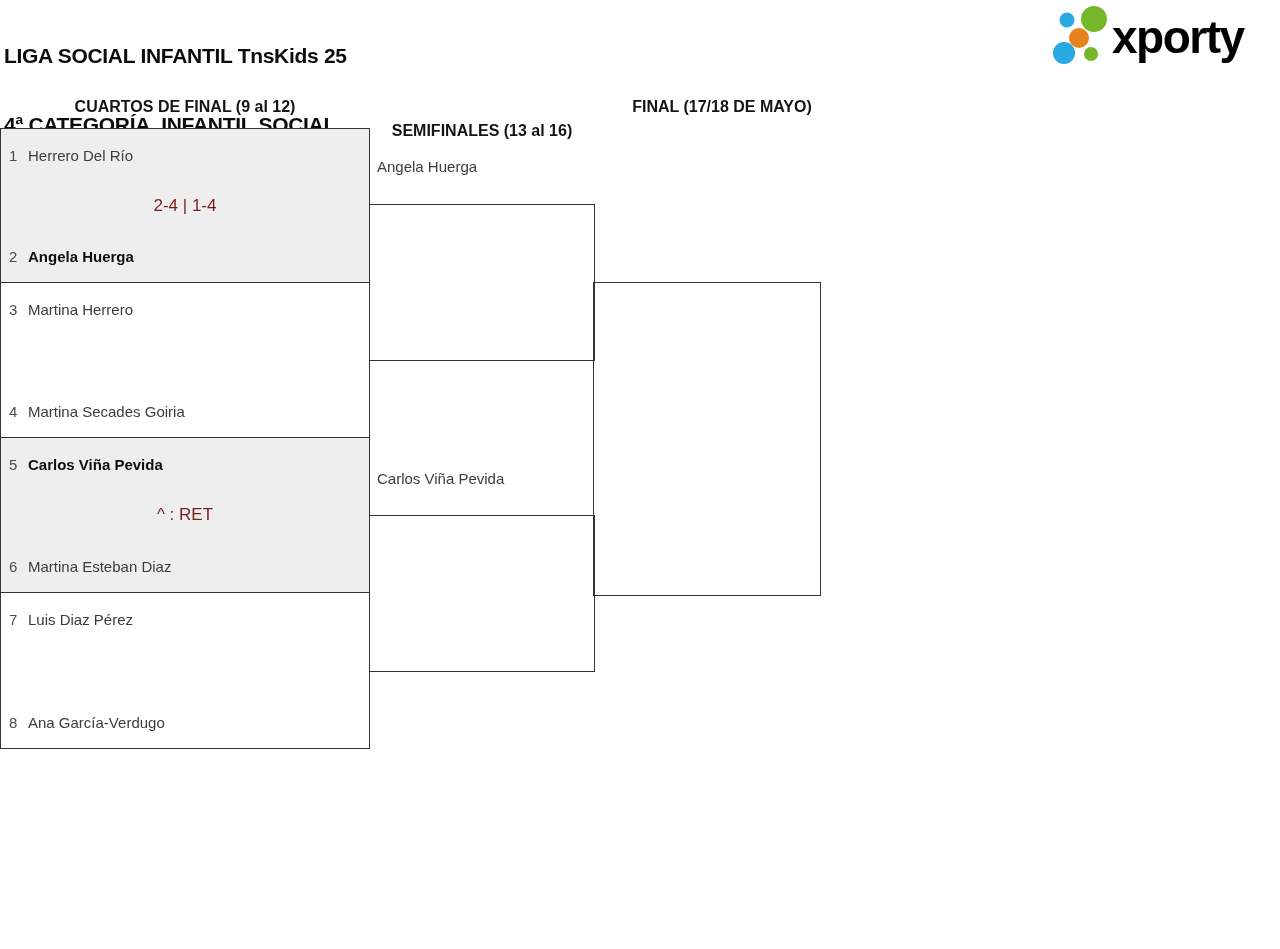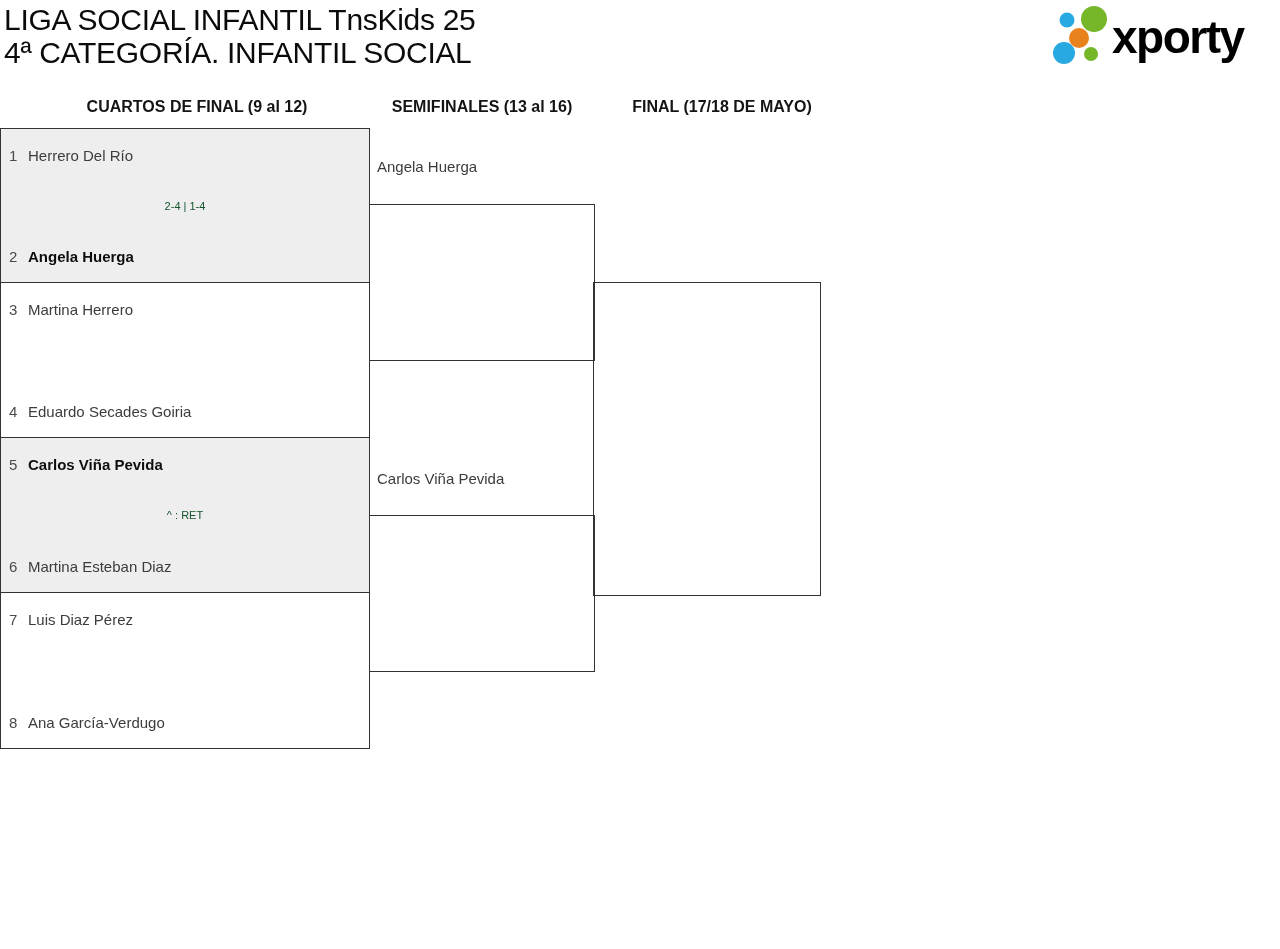--- a/index.html
+++ b/index.html
@@ -8,40 +8,40 @@
     position:relative;
     width:1280px; height:949px;
     background:#ffffff;
     font-family:"Liberation Sans", sans-serif;
     overflow:hidden;
   }
 
   
   .titles { position:absolute; left:4px; top:3px; }
   .title-line {
-    font-size:30px; font-weight:400; color:#0b0b0b;
-    line-height:33px; letter-spacing:-0.3px; white-space:nowrap;
+    font-size:21px; font-weight:700; color:#0b0b0b;
+    line-height:33px; letter-spacing:-0.3px; white-space:nowrap;margin-top:36px;
   }
 
   .logo { position:absolute; left:1049px; top:5px; width:222px; height:60px; }
   .logo-dots { position:absolute; left:0; top:0; }
   .logo-text {
     position:absolute; left:63px; top:6px;
     font-size:46px; font-weight:700; letter-spacing:-1.5px;
     color:#000000; line-height:52px;
   }
 
   
   .round-header {
     position:absolute; top:97px; height:20px;
     font-size:16px; font-weight:600; color:#141414;
     text-align:center; white-space:nowrap; line-height:20px;
   }
-  .rh-qf { left:12px;     width:370px; }
-  .rh-sf { left:370px; width:224px; }
+  .rh-qf { left:0;     width:370px; }
+  .rh-sf { left:370px; width:224px;margin-top:24px; }
   .rh-f  { left:609px; width:226px; }
 
   
   .match {
     position:absolute; left:0; width:370px;
     border:1px solid #333333; background:#ffffff;
   }
   .match.shaded { background:#eeeeee; }
   .qf0 { top:128px; height:155px; }
   .qf1 { top:282px; height:156px; }
@@ -55,21 +55,21 @@
   }
   .player-row.p1 { top:17px; }
   .player-row.p2 { bottom:16px; }
   .seed { flex:none; width:19px; color:#4a4a4a; }
   .pname { color:#3c3c3c; }
   .pname.winner { font-weight:700; color:#0e0e0e; }
 
   .score {
     position:absolute; left:0; right:0; top:50%;
     transform:translateY(-50%);
-    text-align:center; font-size:11px; color:#14532d; white-space:nowrap;
+    text-align:center; font-size:17px; color:#7f1d1d; white-space:nowrap;
   }
 
   
   .slot-box { position:absolute; border:1px solid #333333; background:transparent; }
   .sf0   { left:369px; top:204px; width:226px; height:157px; }
   .sf1   { left:369px; top:515px; width:226px; height:157px; }
   .final { left:593px; top:282px; width:228px; height:314px; }
 
   .advancer {
     position:absolute; font-size:15px; color:#3c3c3c;
@@ -116,21 +116,21 @@
   </div>
 
   <div class="match qf1">
     <div class="player-row p1">
       <span class="seed">3</span>
       <span class="pname">Martina Herrero</span>
     </div>
     <div class="score"></div>
     <div class="player-row p2">
       <span class="seed">4</span>
-      <span class="pname">Eduardo Secades Goiria</span>
+      <span class="pname">Martina Secades Goiria</span>
     </div>
   </div>
 
   <div class="match shaded qf2">
     <div class="player-row p1">
       <span class="seed">5</span>
       <span class="pname winner">Carlos Viña Pevida</span>
     </div>
     <div class="score">^ : RET</div>
     <div class="player-row p2">

